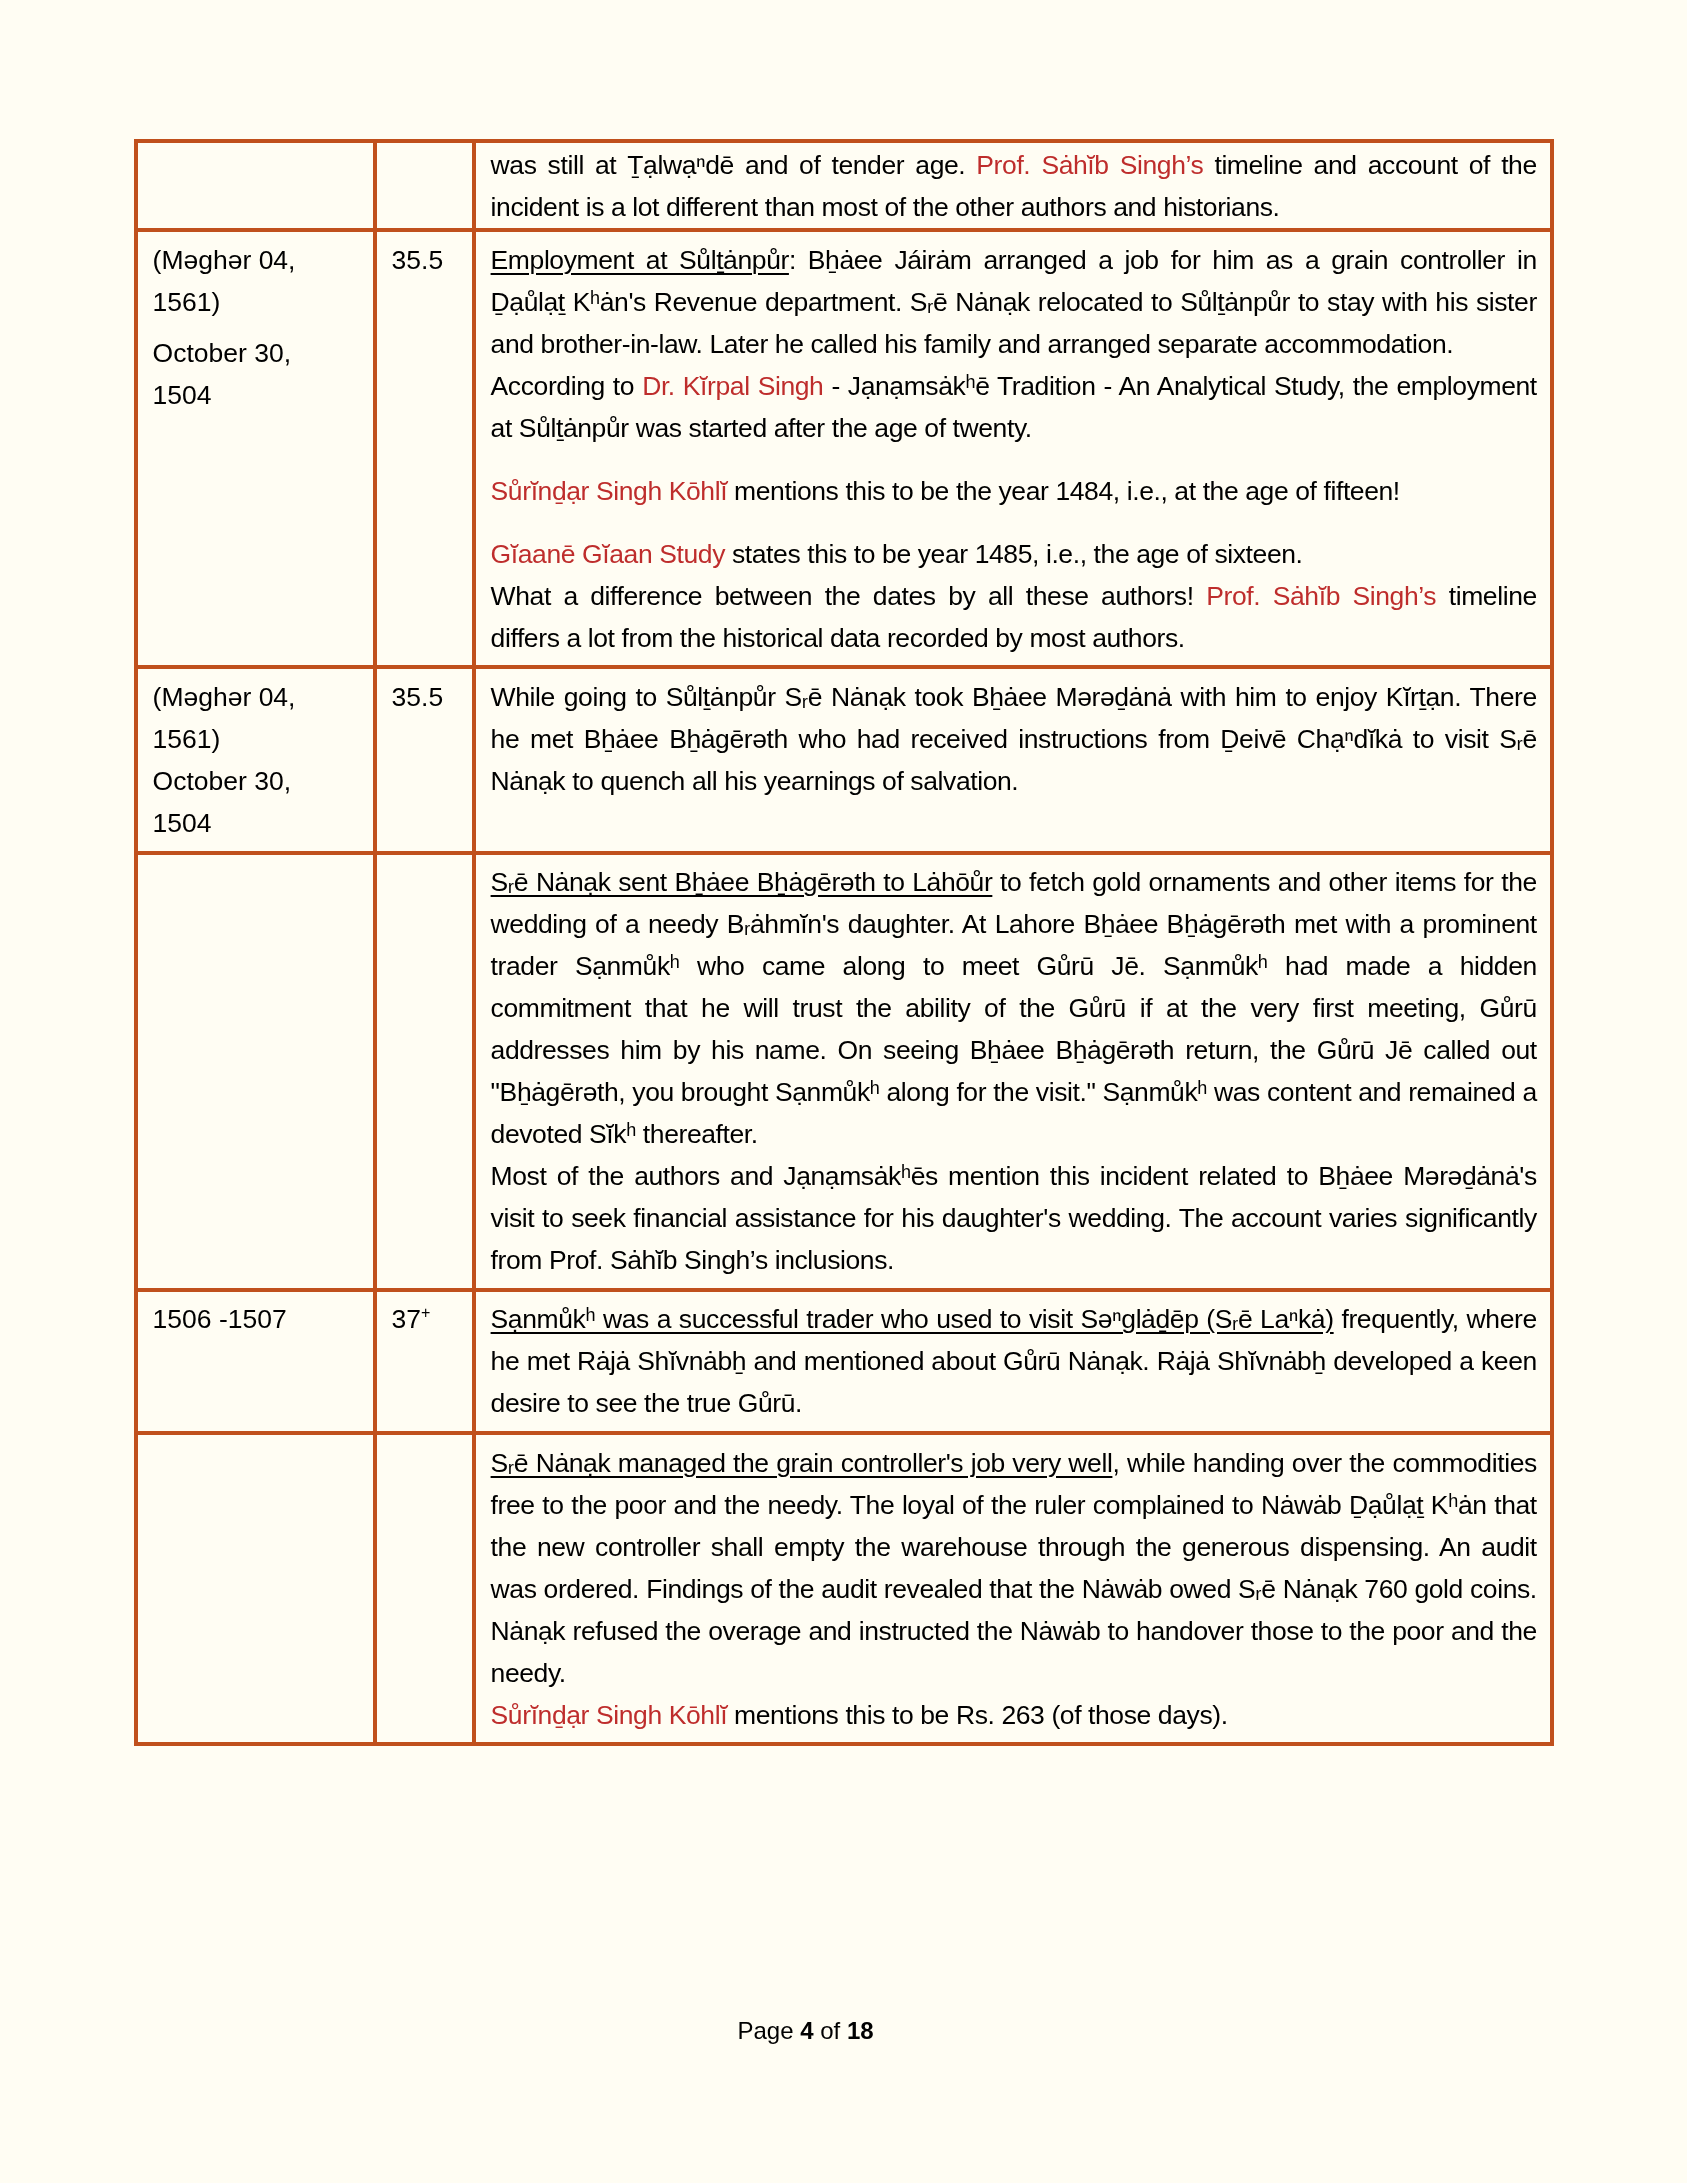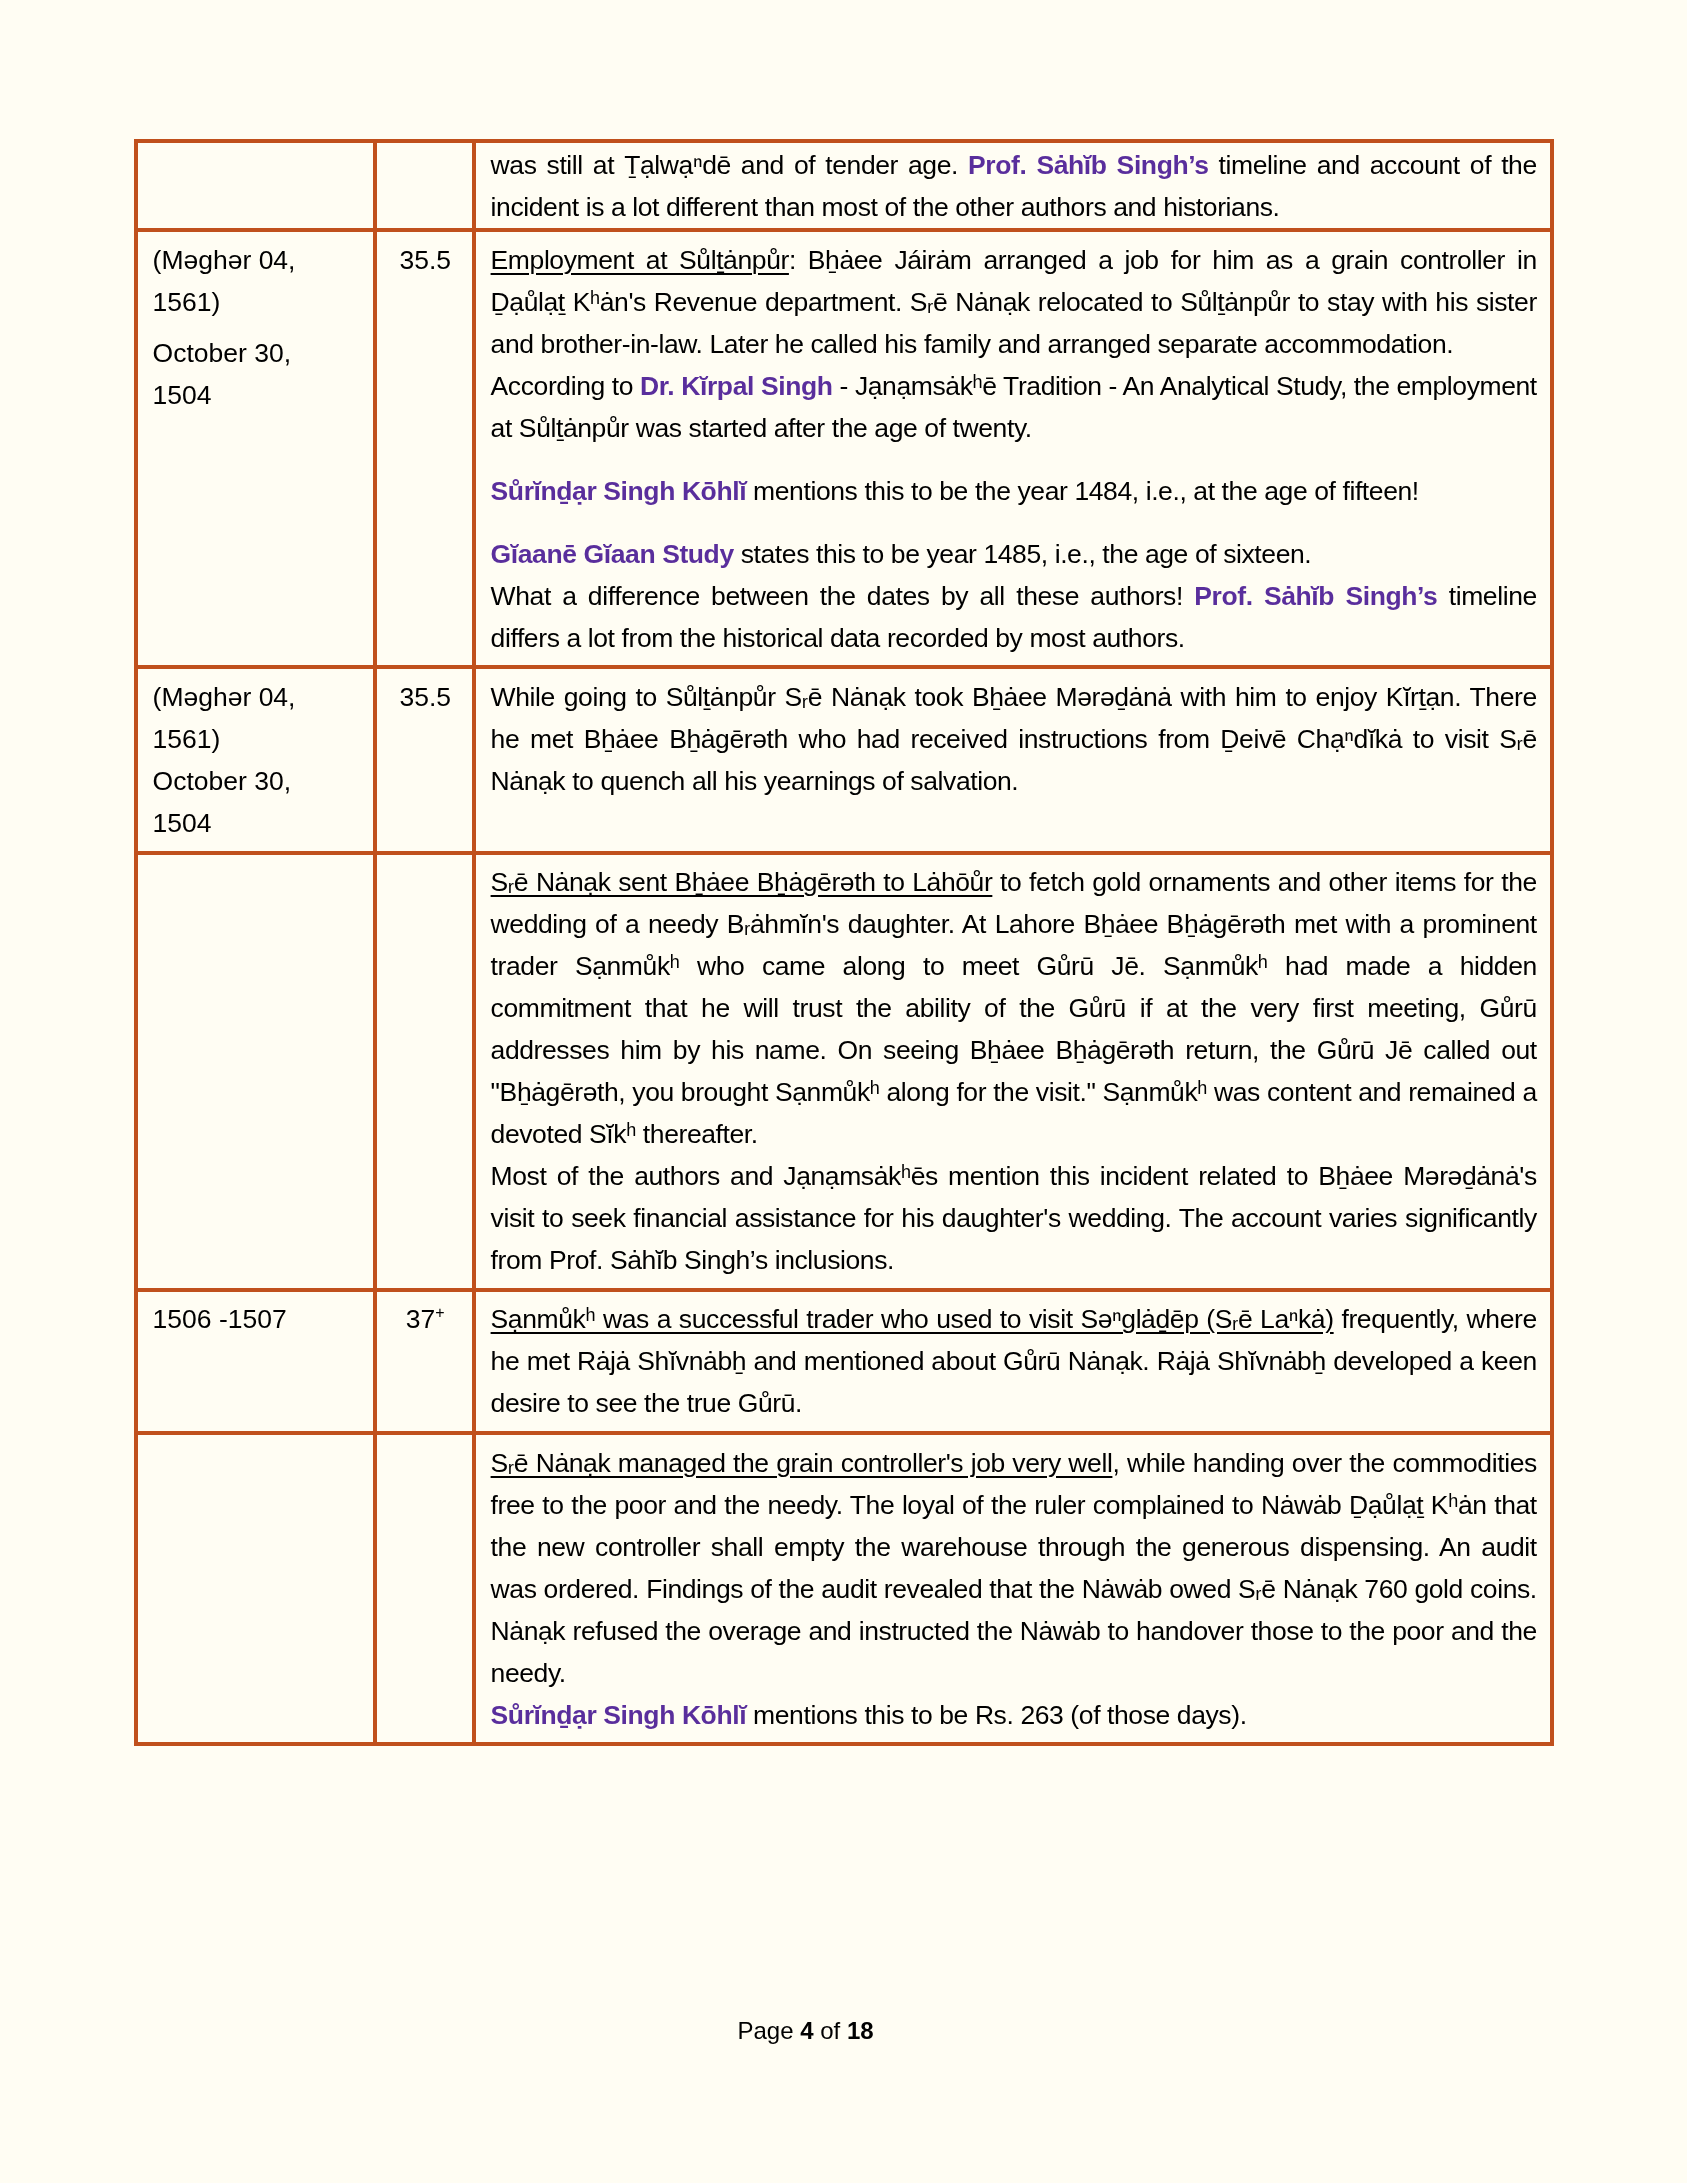--- a/index.html
+++ b/index.html
@@ -38,33 +38,33 @@
     }
     col.c-date { width: 239px; }
     col.c-age  { width: 99px; }
     col.c-text { width: 1078px; }
     td.date {
       font-size: 25px;
       line-height: 38px;
       padding-top: 9.3px;
     }
     td.age {
-      text-align: center;
+      text-align: left;
       font-size: 25px;
       line-height: 38px;
       padding-right: 16px;
       padding-top: 9.3px;
     }
     td.text p {
       margin: 0;
       text-align: justify;
       letter-spacing: -0.4px;
     }
     td.text p.gap { margin-top: 21px; }
-    .light { color: #4c1d95; font-weight: bold; opacity: 0.92; }
+    .light { color: #b91c1c; font-weight: normal; opacity: 0.92; }
     .u { text-decoration: underline; text-decoration-thickness: 2px; text-underline-offset: 4px; }
     .date-line { display: block; }
     .date-gap { display: block; height: 9.3px; }
     sup { font-size: 16px; line-height: 0; }
     .footer {
       position: absolute;
       left: 0;
       width: 1611px;
       top: 2017px;
       text-align: center;

